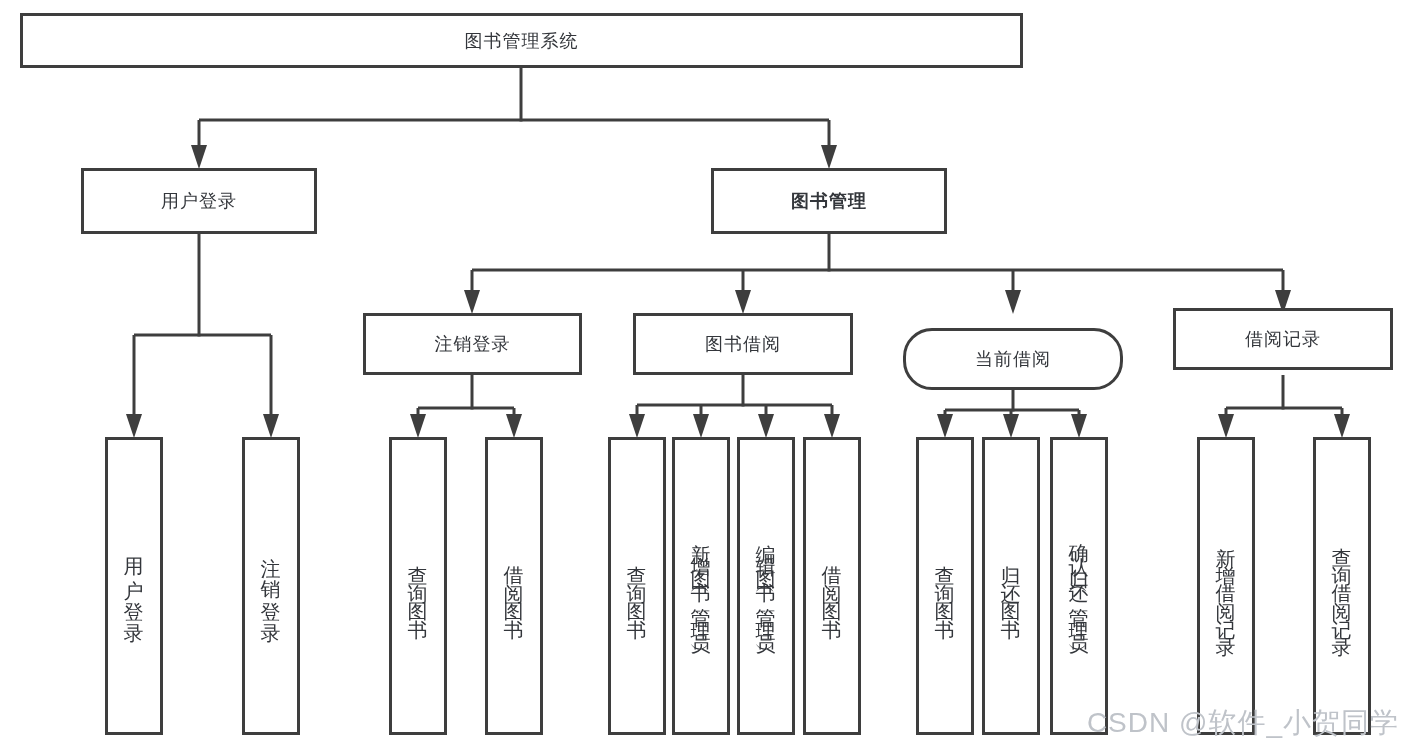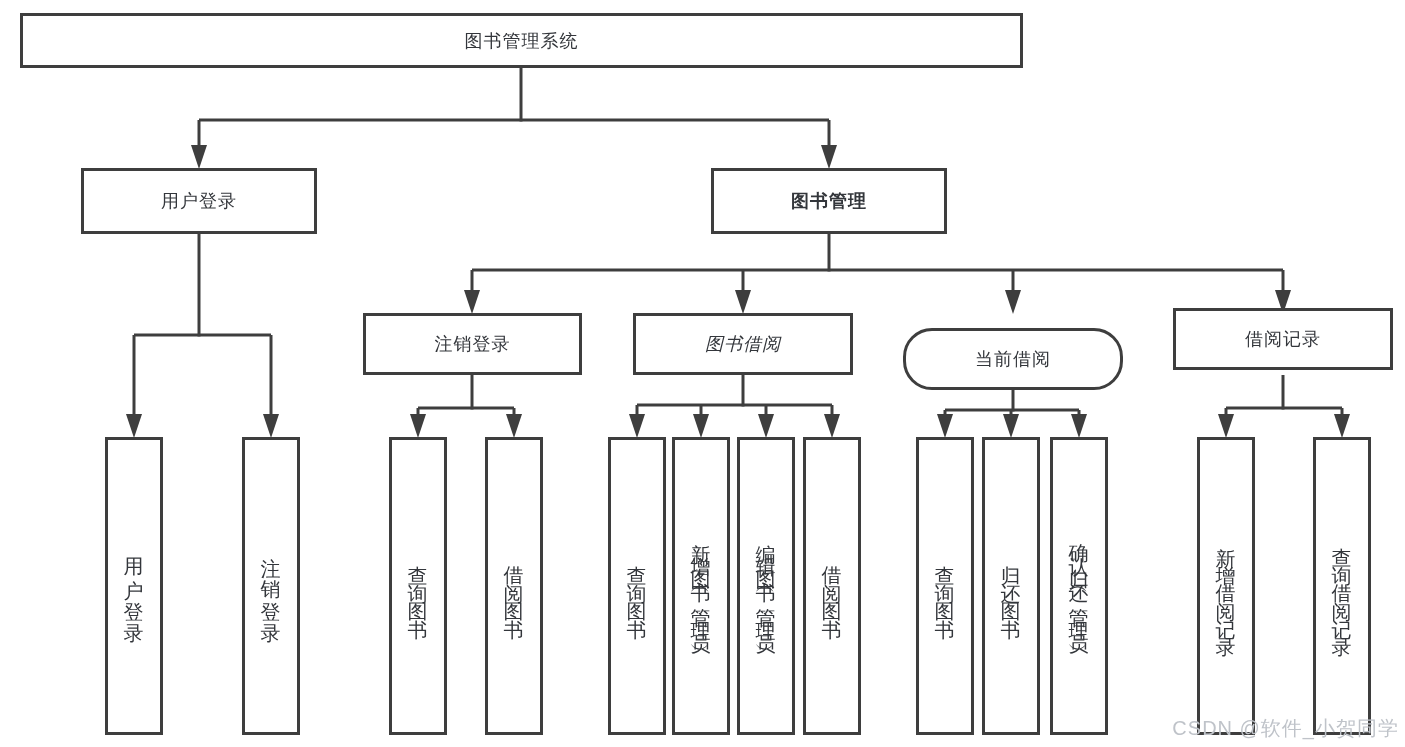--- a/index.html
+++ b/index.html
@@ -32,41 +32,41 @@
     letter-spacing:18px;
     white-space:normal;
   }
   .ls13 .label{letter-spacing:13px;}
   .ls22 .label{letter-spacing:22px;}
   
   .b-root{left:20px;top:13px;width:1003px;height:55px;}
   .b-userlogin{left:81px;top:168px;width:236px;height:66px;}
   .b-bookmgmt{left:711px;top:168px;width:236px;height:66px;font-weight:bold;}
   .b-newrec{left:363px;top:313px;width:219px;height:62px;}
-  .b-bookborrow{left:633px;top:313px;width:220px;height:62px;font-style:italic;}
+  .b-bookborrow{left:633px;top:313px;width:220px;height:62px;}
   .b-curborrow{left:903px;top:328px;width:220px;height:62px;border-radius:29px;}
   .b-borrowrec{left:1173px;top:308px;width:220px;height:62px;}
   .b-g1c1{left:105px;}
   .b-g1c2{left:242px;}
   .b-g2c1{left:389px;}
   .b-g2c2{left:485px;}
   .b-g3c1{left:608px;}
   .b-g3c2{left:672px;}
   .b-g3c3{left:737px;}
   .b-g3c4{left:803px;}
   .b-g4c1{left:916px;}
   .b-g4c2{left:982px;}
   .b-g4c3{left:1050px;}
   .b-g5c1{left:1197px;}
   .b-g5c2{left:1313px;}
   #watermark{
     position:absolute;
     right:6px;bottom:5px;
     color:#bfc3c9;
-    font-size:20px;
+    font-size:28px;
     letter-spacing:1px;
     z-index:5;
   }
 </style>
 </head>
 <body>
 
 <div id="canvas">
 
   <svg id="wires" viewBox="0 0 1405 747" xmlns="http://www.w3.org/2000/svg">

